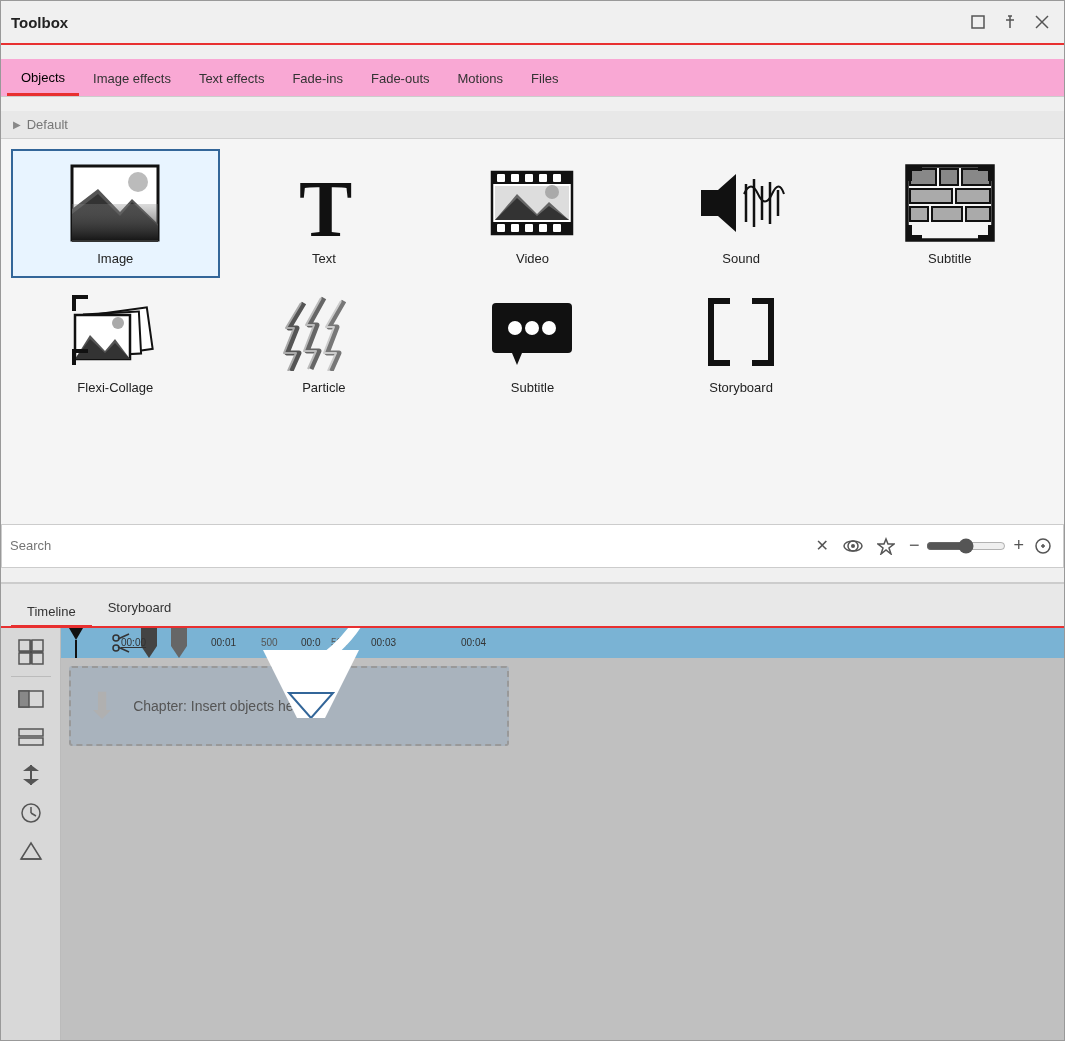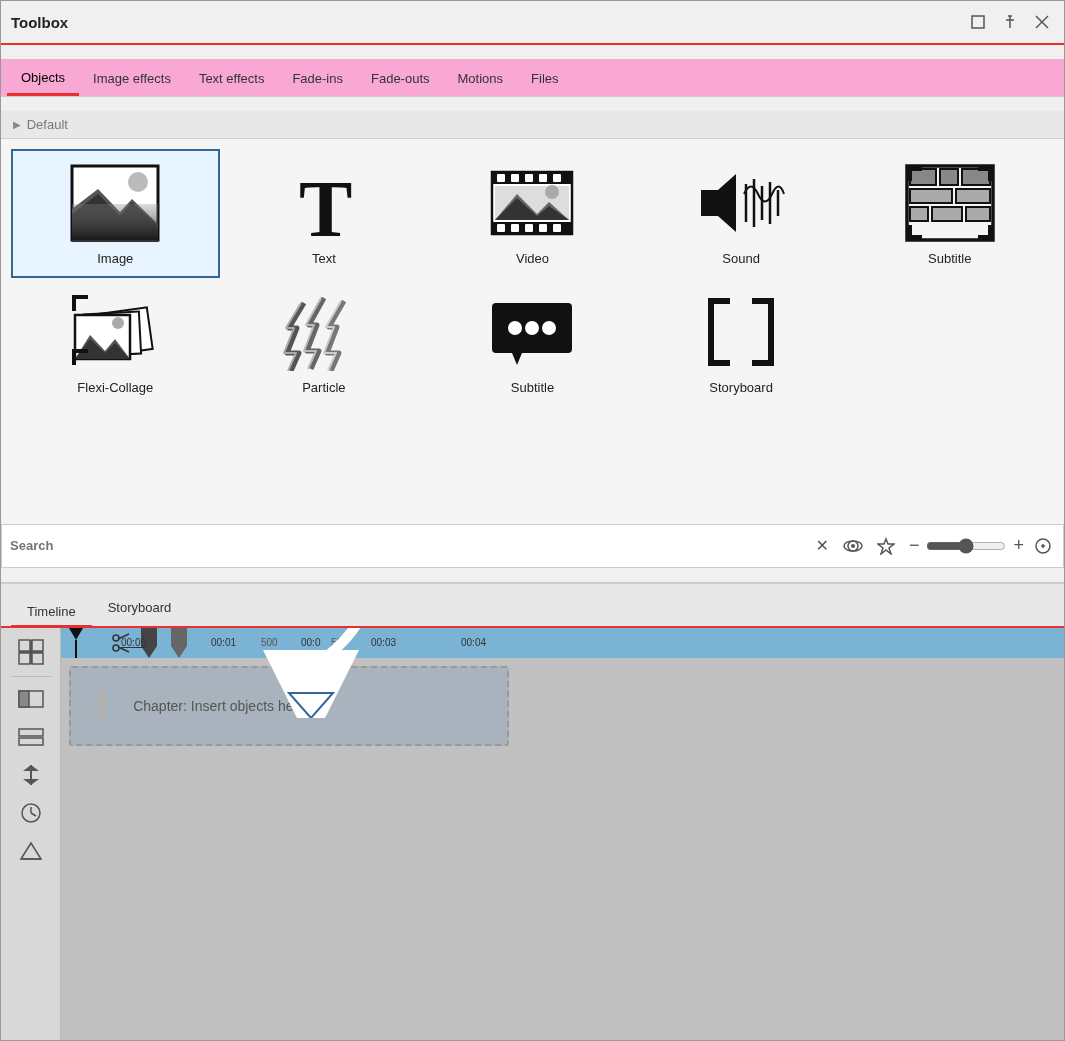--- a/index.html
+++ b/index.html
@@ -21,21 +21,21 @@
 
     .objects-grid { display: grid; grid-template-columns: repeat(5, 1fr); gap: 0; background: #f5f5f5; flex: 1; overflow-y: auto; padding: 10px 10px; align-content: start; }
 
     .object-item { display: flex; flex-direction: column; align-items: center; justify-content: flex-start; padding: 12px 8px 10px; cursor: pointer; border: 2px solid transparent; min-height: 120px; }
     .object-item.selected { border: 2px solid #336699; background: #e8f4ff; }
 
     .object-icon { width: 90px; height: 80px; display: flex; align-items: center; justify-content: center; margin-bottom: 8px; }
     .object-label { font-size: 13px; color: #222; }
 
     .search-bar { display: flex; align-items: center; background: white; border: 1px solid #ccc; border-top: 1px solid #ccc; padding: 4px 8px; gap: 6px; height: 44px; }
-    .search-input { flex: 1; border: none; outline: none; font-size: 13px; color: #888; background: transparent; font-weight: bold; }
+    .search-input { flex: 1; border: none; outline: none; font-size: 13px; color: #888; background: transparent; }
     .search-controls { display: flex; align-items: center; gap: 8px; }
     .search-icon-btn { background: none; border: none; cursor: pointer; color: #555; font-size: 16px; padding: 3px; }
 
     .zoom-control { display: flex; align-items: center; gap: 4px; }
     .zoom-slider { width: 80px; accent-color: #555; }
 
     
     .timeline-area { background: #e8e8e8; border-top: 2px solid #ccc; flex: 1; display: flex; flex-direction: column; min-height: 280px; }
     .timeline-tabs { display: flex; background: #e8e8e8; padding: 6px 10px 0; gap: 0; border-bottom: 2px solid #e83030; }
     .timeline-tab { padding: 6px 16px; cursor: pointer; font-size: 13px; color: #333; background: none; border: none; border-bottom: 2px solid transparent; margin-bottom: -2px; }

